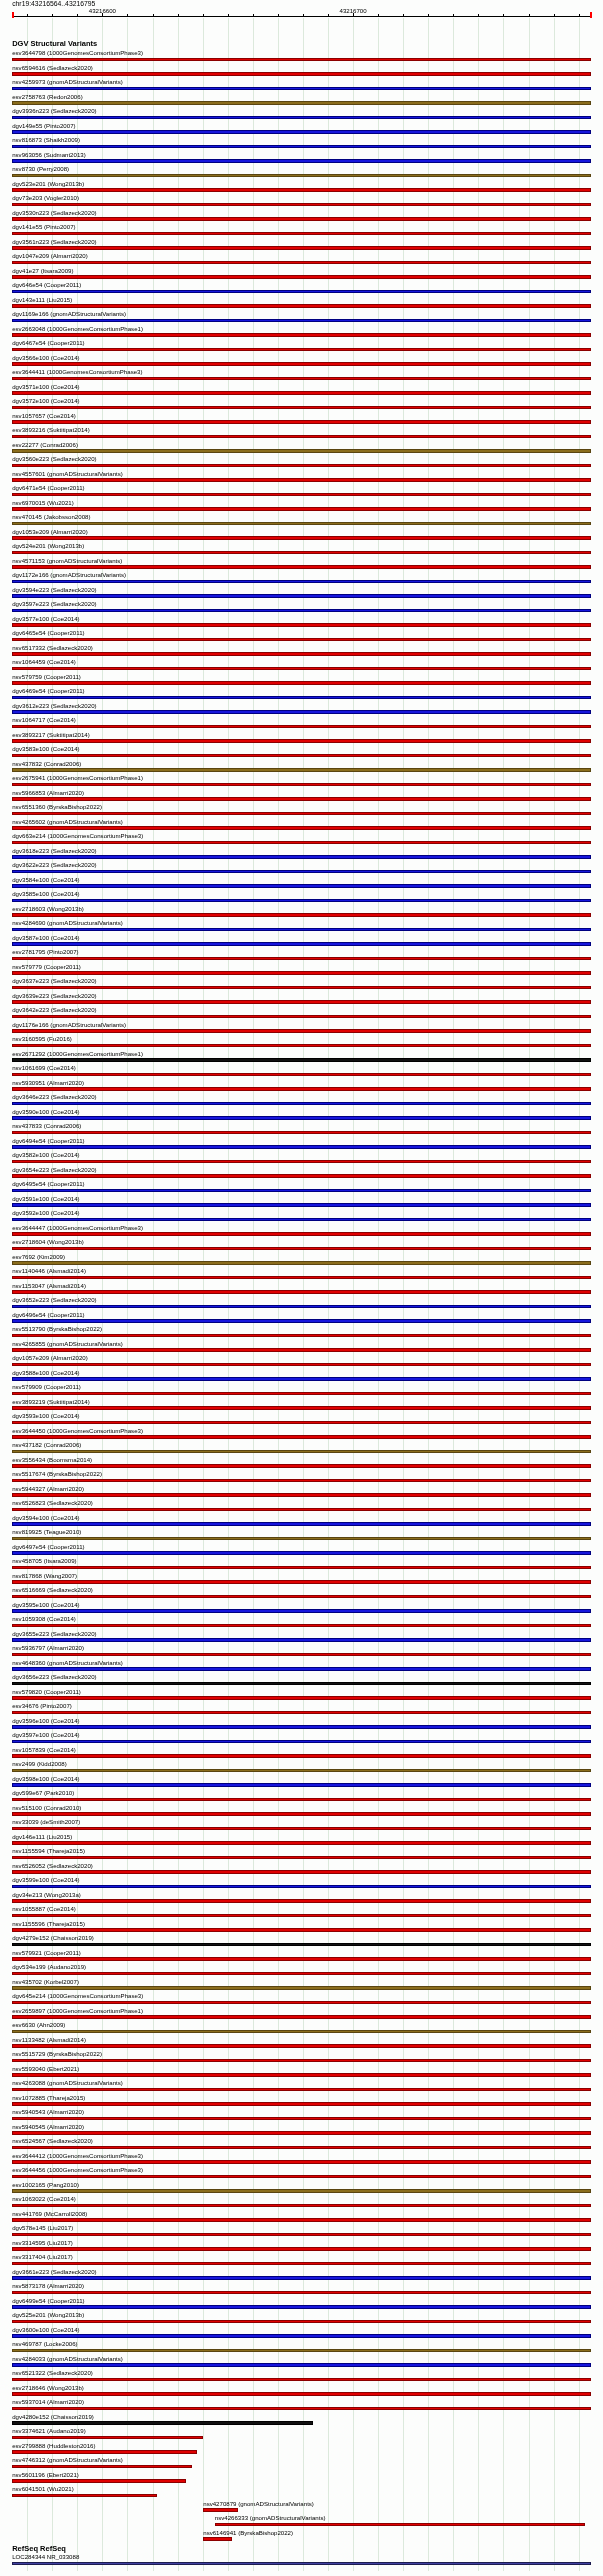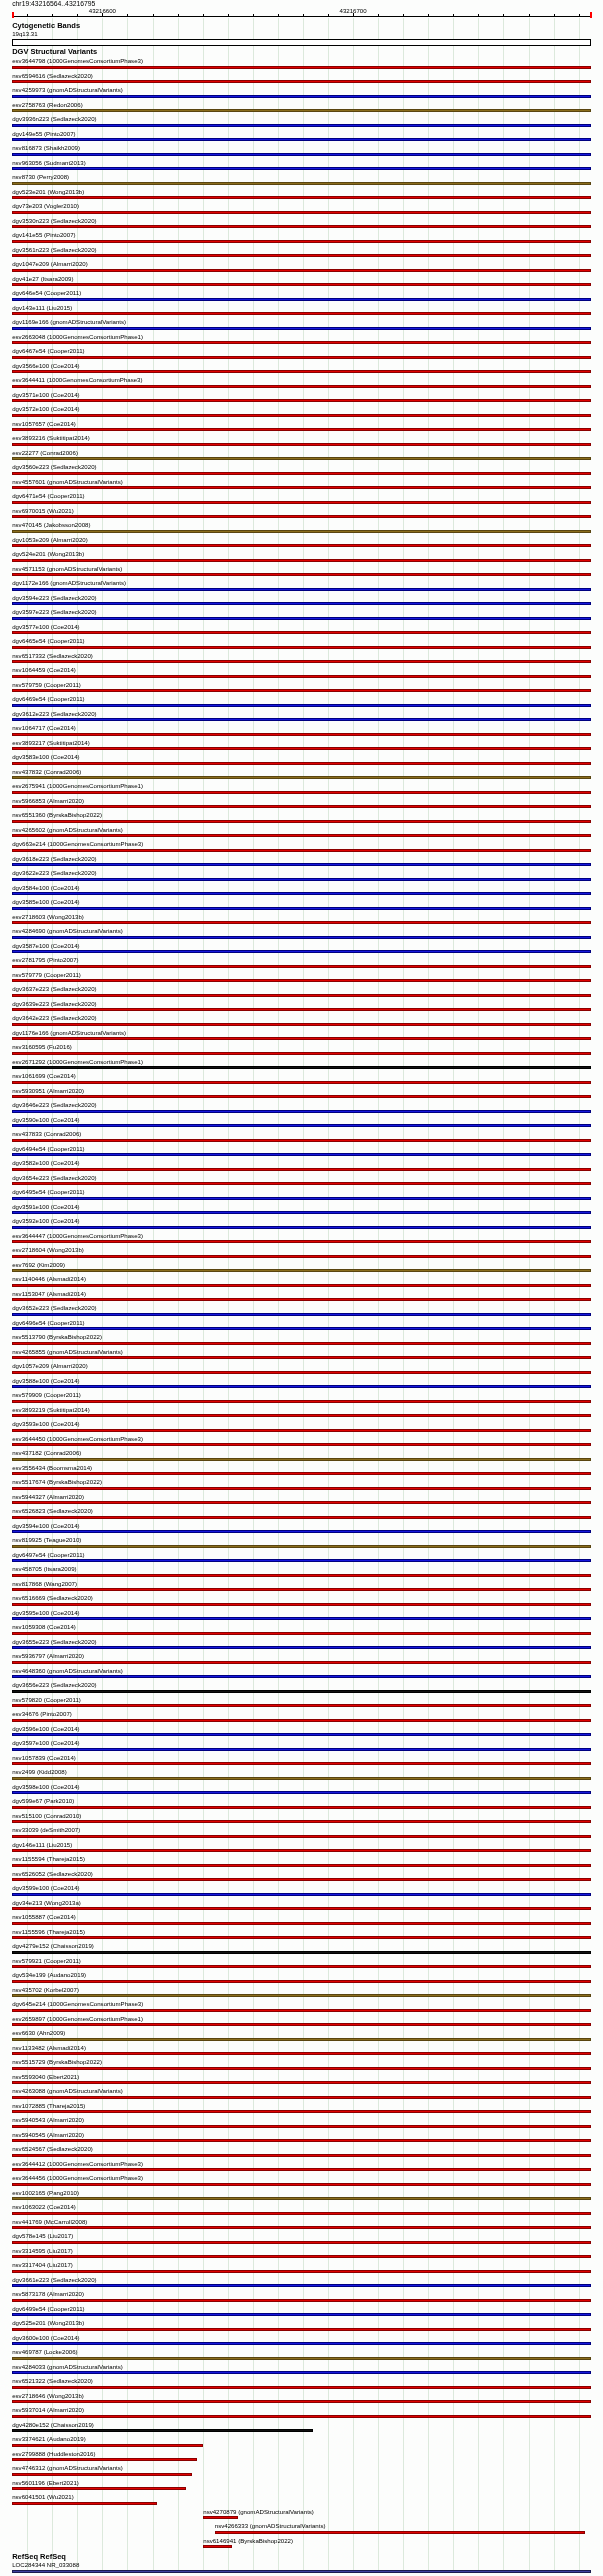--- a/index.html
+++ b/index.html
@@ -25,21 +25,21 @@
   .region-marker.left{left:-0.7px;} .region-marker.right{right:-0.7px;}
 
   .sec-header{font-weight:bold;font-size:7.5px;line-height:8.1px;white-space:nowrap;}
 
   
   #sec-cyto{margin-top:2px;}
   .band-label{font-size:6.1px;line-height:6.8px;margin-top:0.7px;}
   .band-box{height:5.4px;border:0.7px solid #000;background:#ffffff;margin-top:0.7px;}
 
   
-  #sec-dgv{margin-top:2px;}
+  #sec-dgv{margin-top:20px;}
   #dgv-rows{margin-top:1.4px;}
   .dgv-row{position:relative;height:14.5px;}
   .v-label{position:absolute;top:0.7px;font-size:6.1px;line-height:6.1px;white-space:nowrap;}
   .v-bar{position:absolute;top:8.1px;height:3.4px;border:0.7px solid #000;box-sizing:border-box;}
 
   
   #sec-refseq{margin-top:1.4px;}
   .gene-row{position:relative;height:17.6px;}
   .gene-label{position:absolute;left:0;top:0.7px;font-size:6.1px;line-height:6.1px;white-space:nowrap;}
   .gene-bar{position:absolute;top:8.8px;height:3.4px;border:0.7px solid #1c1c50;box-sizing:border-box;}
@@ -104,25 +104,20 @@
         <div class="tick-minor" style="left: 89.1775%;"></div>
         <div class="tick-minor" style="left: 93.5065%;"></div>
         <div class="tick-minor" style="left: 97.8355%;"></div>
         <div class="tick-major" style="left: 15.5844%;"></div>
         <div class="tick-label" style="left: 15.5844%;">43216600</div>
         <div class="tick-major" style="left: 58.8745%;"></div>
         <div class="tick-label" style="left: 58.8745%;">43216700</div>
       </div>
   </div>
 
-  <div id="sec-cyto">
-    <div class="sec-header">Cytogenetic Bands</div>
-    <div class="band-label">19q13.31</div>
-    <div class="band-box"></div>
-  </div>
 
   <div id="sec-dgv">
     <div class="sec-header">DGV Structural Variants</div>
     <div id="dgv-rows">
         <div class="dgv-row">
           <span class="v-label" style="left: 0%;">esv3644798 (1000GenomesConsortiumPhase3)</span>
           <div class="v-bar" style="left: 0%; width: 100%; background: rgb(224, 0, 0); border-color: rgb(139, 0, 0);"></div>
         </div>
         <div class="dgv-row">
           <span class="v-label" style="left: 0%;">nsv6594616 (Sedlazeck2020)</span>

